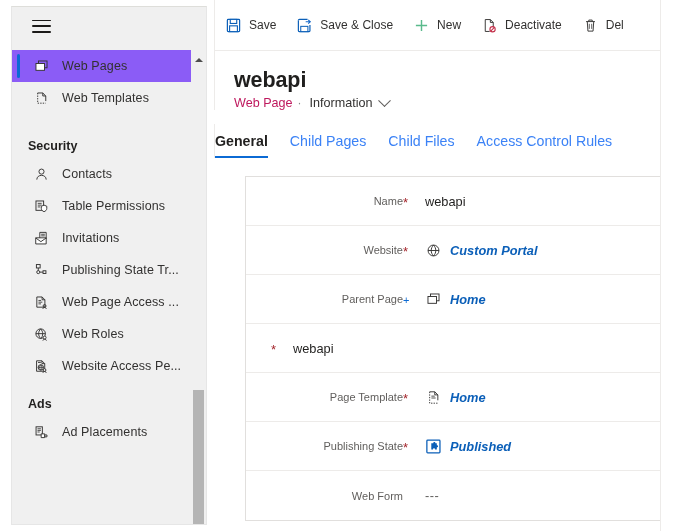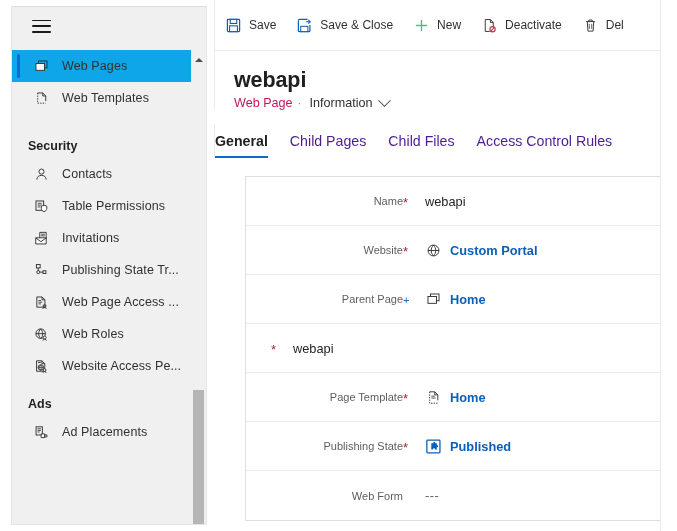--- a/index.html
+++ b/index.html
@@ -65,21 +65,21 @@
     position: relative;
     height: 32px;
     display: flex;
     align-items: center;
     padding-left: 20px;
     box-sizing: border-box;
     cursor: pointer;
     white-space: nowrap;
   }
   .nav-item.selected {
-    background: #0ea5e9;
+    background: #8b5cf6;
   }
   .nav-item.selected::before {
     content: "";
     position: absolute;
     left: 5px;
     top: 4px;
     bottom: 4px;
     width: 3px;
     background: #0b6ad4;
     border-radius: 2px;
@@ -236,21 +236,21 @@
     align-items: flex-end;
     margin-top: 14px;
     height: 34px;
     border-left: 1px solid #edebe9;
     box-sizing: border-box;
     white-space: nowrap;
   }
   .tab {
     position: relative;
     font-size: 14.2px;
-    color: #4c1d95;
+    color: #3b82f6;
     padding: 0 0 9px 0;
     margin-right: 22px;
     cursor: pointer;
   }
   .tab.active {
     font-weight: bold;
     color: #201f1e;
   }
   .tab.active::after {
     content: "";
@@ -302,20 +302,21 @@
   }
   .field-value {
     display: flex;
     align-items: center;
     font-size: 12.8px;
     color: #201f1e;
   }
   .field-value.link {
     color: #0b5fb8;
     font-weight: bold;
+    font-style: italic;
   }
   .val-ico {
     width: 17px;
     height: 17px;
     flex: 0 0 17px;
     margin-right: 8px;
     display: flex;
     align-items: center;
     justify-content: center;
   }

